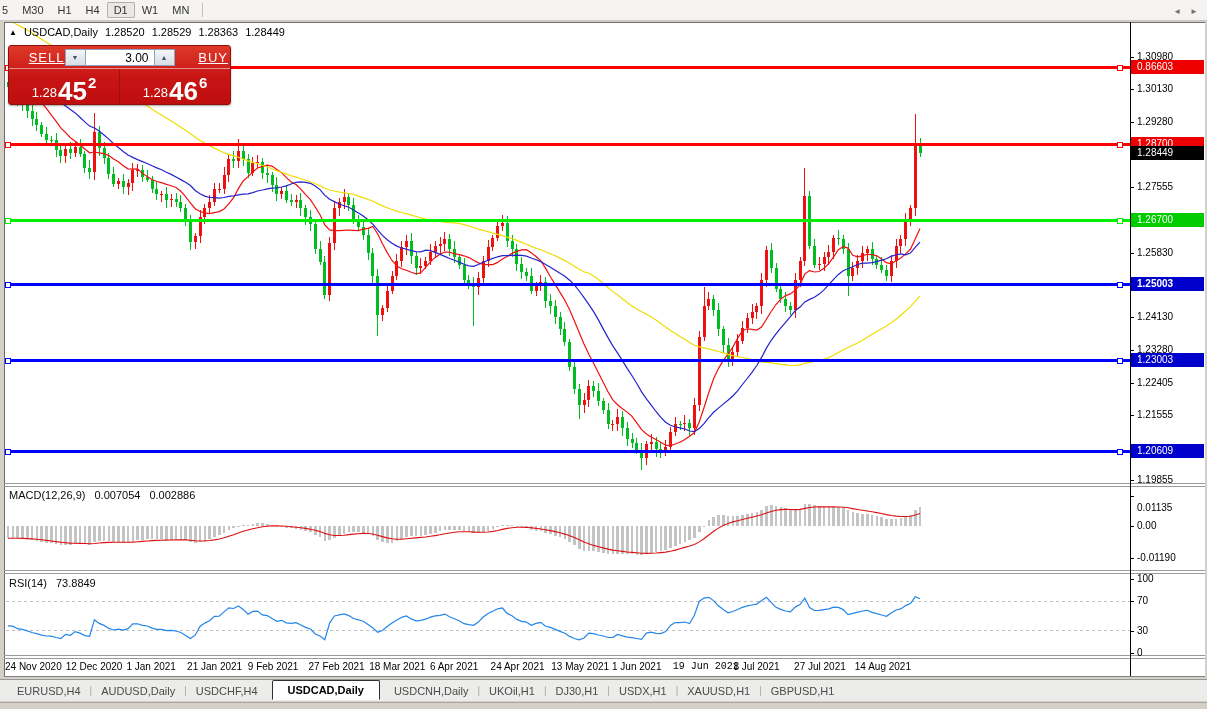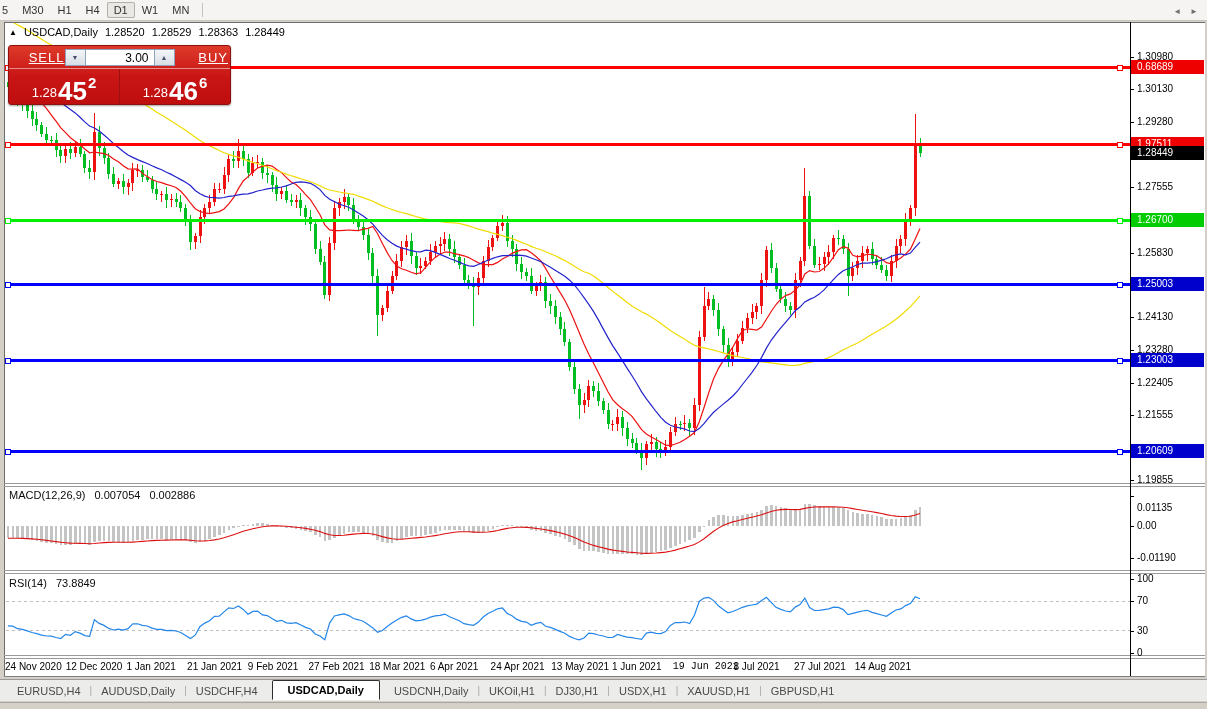--- a/index.html
+++ b/index.html
@@ -785,24 +785,24 @@
       <div class="price-label" style="top: 51px;">1.30980</div>
       <div class="price-label" style="top: 83.317px;">1.30130</div>
       <div class="price-label" style="top: 115.634px;">1.29280</div>
       <div class="price-label" style="top: 181.219px;">1.27555</div>
       <div class="price-label" style="top: 246.803px;">1.25830</div>
       <div class="price-label" style="top: 311.437px;">1.24130</div>
       <div class="price-label" style="top: 343.754px;">1.23280</div>
       <div class="price-label" style="top: 377.021px;">1.22405</div>
       <div class="price-label" style="top: 409.339px;">1.21555</div>
       <div class="price-label" style="top: 473.973px;">1.19855</div>
-      <div class="price-tag" style="top: 60.1894px; background: rgb(238, 0, 0);">0.68689</div>
-      <div class="price-tag" style="top: 136.686px; background: rgb(238, 0, 0);">1.97511</div>
+      <div class="price-tag" style="top: 60.1894px; background: rgb(238, 0, 0);">0.86603</div>
+      <div class="price-tag" style="top: 136.686px; background: rgb(238, 0, 0);">1.28700</div>
       <div class="price-tag" style="top: 212.726px; background: rgb(0, 204, 0);">1.26700</div>
-      <div class="price-tag" style="top: 277.246px; background: rgb(0, 0, 204);">1.25003</div>
+      <div class="price-tag" style="top: 277.246px; background: rgb(0, 0, 204); font-weight: bold;">1.25003</div>
       <div class="price-tag" style="top: 353.286px; background: rgb(0, 0, 204);">1.23003</div>
       <div class="price-tag" style="top: 444.305px; background: rgb(0, 0, 204);">1.20609</div>
       <div class="price-tag" style="top: 146.229px; background: rgb(0, 0, 0);">1.28449</div>
       <div class="sub-label" style="top: 502px;">0.01135</div>
       <div class="sub-label" style="top: 520px;">0.00</div>
       <div class="sub-label" style="top: 551.725px;">-0.01190</div>
       <div class="sub-label" style="top: 573px;">100</div>
       <div class="sub-label" style="top: 595.2px;">70</div>
       <div class="sub-label" style="top: 624.8px;">30</div>
       <div class="sub-label" style="top: 647px;">0</div>

